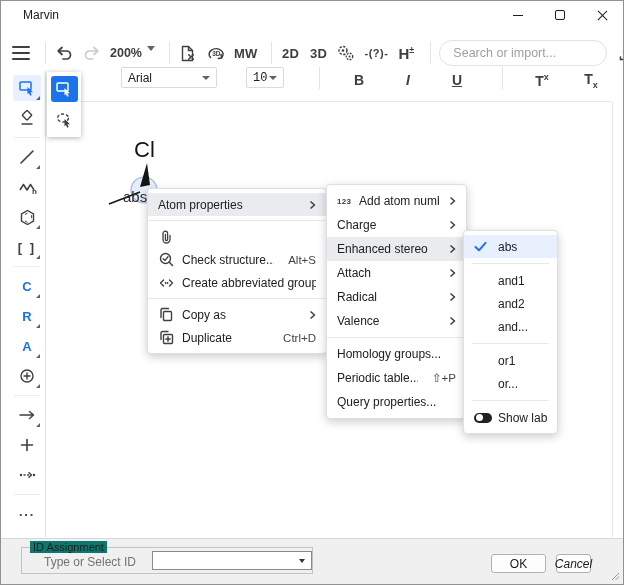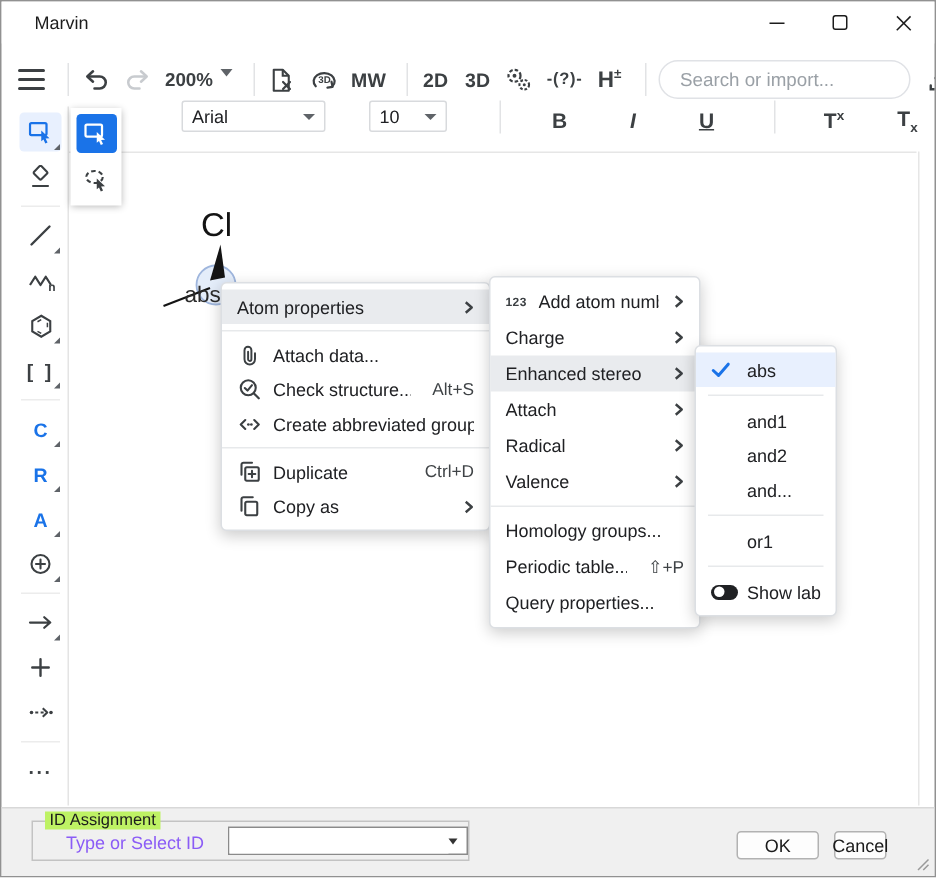--- a/index.html
+++ b/index.html
@@ -33,21 +33,21 @@
   .searchpill { width:168px; height:26px; border:1.5px solid #e0e2e6; border-radius:13px; display:flex; align-items:center; padding:0 13px; background:#fff; }
   .searchpill input { border:none; outline:none; width:100%; font-size:12.5px; font-family:inherit; color:#202124; background:transparent; }
   .searchpill input::placeholder { color:#9aa0a6; }
 
   
   .toolbar2 { position:absolute; top:66px; left:120px; height:26px; display:flex; align-items:flex-start; color:#3c4043;gap:20px; }
   .toolbar2 > * { margin-right:9px; flex:none; }
   .selbox { height:21px; border:1px solid #d8dadd; border-radius:2px; display:flex; align-items:center; padding:0 6px; font-size:12px; color:#202124; }
   .selbox .caret { margin-left:auto; border-top-width:4px; }
   .fontbox { width:96px; }
-  .sizebox { width:52px; }
+  .sizebox { width:38px;font-family:Liberation Mono, monospace; }
   .fmt { font-size:14px; font-weight:700; min-width:14px; text-align:center; color:#3c4043; }
   .fmt.i { font-style:italic; font-weight:700; }
   .fmt.u { text-decoration:underline; }
   .tscript { font-size:14px; font-weight:700; }
   .tscript sup,.tscript sub { font-size:9px; font-weight:700; }
   .chchip { background:#e8f0fe; color:#1a73e8; font-size:12px; font-weight:700; padding:2px 4px; border-radius:3px; }
   .chchip sub { font-size:8px; }
   .fcolor { font-size:14px; font-weight:700; border-bottom:2px solid #202124; line-height:14px; }
 
   
@@ -90,28 +90,28 @@
   .ic123 { font-size:8px; font-weight:700; letter-spacing:.3px; color:#3c4043; width:16px; margin-right:6px; flex:none; }
   .mdiv { height:1px; background:#e7e9eb; margin:4px 0; }
   .menu3 .mdiv { margin:5px 8px; }
   .checkslot { width:20px; margin-right:4px; flex:none; display:flex; }
   .toggle { width:18px; height:10px; border-radius:5px; background:#202124; position:relative; margin-right:6px; flex:none; }
   .toggle::after { content:""; position:absolute; left:1.5px; top:1.5px; width:7px; height:7px; border-radius:50%; background:#fff; }
 
   
   .footer { position:absolute; left:0; right:0; bottom:0; height:46px; background:#f0f0f0; border-top:1px solid #d8d8d8; }
   .fieldset { position:absolute; left:20px; top:8px; width:292px; height:27px; border:1px solid #c3c3c3; }
-  .legend { position:absolute; left:8px; top:-7px; background:#bef264; padding:0 3px; font-size:11px; color:#1c1c1c; }
-  .fieldlabel { position:absolute; left:22px; top:7px; font-size:12px; color:#8b5cf6; }
+  .legend { position:absolute; left:8px; top:-7px; background:#0f766e; padding:0 3px; font-size:11px; color:#1c1c1c; }
+  .fieldlabel { position:absolute; left:22px; top:7px; font-size:12px; color:#737373; }
   .combobox { position:absolute; left:130px; top:3px; width:160px; height:19px; background:#fff; border:1px solid #8a8a8a; display:flex; align-items:center; }
   .combobox input { border:none; outline:none; width:100%; height:100%; font-size:12px; padding:0 4px; font-family:inherit; }
   .combocaret { width:0; height:0; border-left:3.5px solid transparent; border-right:3.5px solid transparent; border-top:4px solid #333; margin-right:6px; flex:none; }
   .btn { position:absolute; top:15px; height:19px; width:55px; background:#fdfdfd; border:1px solid #b2b2b2; border-radius:3px; font-size:12px; color:#1a1a1a; display:flex; align-items:center; justify-content:center; font-family:inherit; }
   .btn-ok { left:490px; }
-  .btn-cancel { left:555px; width:35px; }
+  .btn-cancel { left:555px; width:35px;font-style:italic; }
   .grip { position:absolute; right:3px; bottom:3px; }
 
   svg { display:block; }
 </style>
 </head>
 <body>
 
 <div class="window">
 
   <div class="titlebar">
@@ -360,21 +360,20 @@
           </svg>
         </span>
     </div>
     <div class="mdiv"></div>
     <div class="mi">
       <span class="ic">
           <svg width="14" height="15" viewBox="0 0 14 15">
             <path d="M11 6.5 V10.5 a3.5 3.5 0 0 1 -7 0 V4.5 a2.3 2.3 0 0 1 4.6 0 v6 a1.1 1.1 0 0 1 -2.2 0 V5.5" fill="none" stroke="#3c4043" stroke-width="1.3" stroke-linecap="round"></path>
           </svg>
         </span>
-      <span class="lbl">Attach data...</span>
     </div>
     <div class="mi">
       <span class="ic">
           <svg width="15" height="15" viewBox="0 0 15 15">
             <circle cx="6.5" cy="6.5" r="5" fill="none" stroke="#3c4043" stroke-width="1.4"></circle>
             <path d="M10.3 10.3 L13.5 13.5" stroke="#3c4043" stroke-width="1.5" stroke-linecap="round"></path>
             <path d="M4.2 6.7 L6 8.4 L9 4.8" fill="none" stroke="#3c4043" stroke-width="1.4" stroke-linecap="round" stroke-linejoin="round"></path>
           </svg>
         </span>
       <span class="lbl">Check structure...</span>
@@ -386,42 +385,42 @@
             <path d="M4.5 4 L1.5 7 L4.5 10 M10.5 4 L13.5 7 L10.5 10" fill="none" stroke="#3c4043" stroke-width="1.4" stroke-linecap="round" stroke-linejoin="round"></path>
             <circle cx="6.6" cy="7" r="0.9" fill="#3c4043"></circle>
             <circle cx="8.6" cy="7" r="0.9" fill="#3c4043"></circle>
           </svg>
         </span>
       <span class="lbl">Create abbreviated group...</span>
     </div>
     <div class="mdiv"></div>
     <div class="mi">
       <span class="ic">
+          <svg width="14" height="15" viewBox="0 0 14 15">
+            <rect x="4.5" y="4.5" width="8" height="9" rx="1" fill="none" stroke="#3c4043" stroke-width="1.4"></rect>
+            <path d="M2 10.5 V2.8 a1.3 1.3 0 0 1 1.3-1.3 H9.5" fill="none" stroke="#3c4043" stroke-width="1.4" stroke-linecap="round"></path>
+          </svg>
+        </span>
+      <span class="lbl">Copy as</span>
+      <span class="chev">
+          <svg width="7" height="10" viewBox="0 0 7 10">
+            <path d="M1.5 1.5 L5.5 5 L1.5 8.5" fill="none" stroke="#3c4043" stroke-width="1.6" stroke-linejoin="round"></path>
+          </svg>
+        </span>
+    </div>
+    <div class="mi">
+      <span class="ic">
           <svg width="15" height="15" viewBox="0 0 15 15">
             <rect x="4.5" y="4.5" width="9" height="9" rx="1" fill="none" stroke="#3c4043" stroke-width="1.4"></rect>
             <path d="M9 6.8 v4.4 M6.8 9 h4.4" stroke="#3c4043" stroke-width="1.4" stroke-linecap="round"></path>
             <path d="M2 9.5 V2.8 a1.3 1.3 0 0 1 1.3-1.3 H9" fill="none" stroke="#3c4043" stroke-width="1.4" stroke-linecap="round"></path>
           </svg>
         </span>
       <span class="lbl">Duplicate</span>
       <span class="sc">Ctrl+D</span>
-    </div>
-    <div class="mi">
-      <span class="ic">
-          <svg width="14" height="15" viewBox="0 0 14 15">
-            <rect x="4.5" y="4.5" width="8" height="9" rx="1" fill="none" stroke="#3c4043" stroke-width="1.4"></rect>
-            <path d="M2 10.5 V2.8 a1.3 1.3 0 0 1 1.3-1.3 H9.5" fill="none" stroke="#3c4043" stroke-width="1.4" stroke-linecap="round"></path>
-          </svg>
-        </span>
-      <span class="lbl">Copy as</span>
-      <span class="chev">
-          <svg width="7" height="10" viewBox="0 0 7 10">
-            <path d="M1.5 1.5 L5.5 5 L1.5 8.5" fill="none" stroke="#3c4043" stroke-width="1.6" stroke-linejoin="round"></path>
-          </svg>
-        </span>
     </div>
   </div>
 
   <div class="menu menu2">
     <div class="mi">
       <span class="ic123">123</span>
       <span class="lbl">Add atom numbers</span>
       <span class="chev">
           <svg width="7" height="10" viewBox="0 0 7 10">
             <path d="M1.5 1.5 L5.5 5 L1.5 8.5" fill="none" stroke="#3c4043" stroke-width="1.6" stroke-linejoin="round"></path>
@@ -500,20 +499,24 @@
       <span class="lbl">and2</span>
     </div>
     <div class="mi">
       <span class="checkslot"></span>
       <span class="lbl">and...</span>
     </div>
     <div class="mdiv"></div>
     <div class="mi">
       <span class="checkslot"></span>
       <span class="lbl">or1</span>
+    </div>
+    <div class="mi">
+      <span class="checkslot"></span>
+      <span class="lbl">or...</span>
     </div>
     <div class="mdiv"></div>
     <div class="mi">
       <span class="toggle"></span>
       <span class="lbl">Show labels</span>
     </div>
   </div>
 
   <div class="footer">
     <div class="fieldset">

